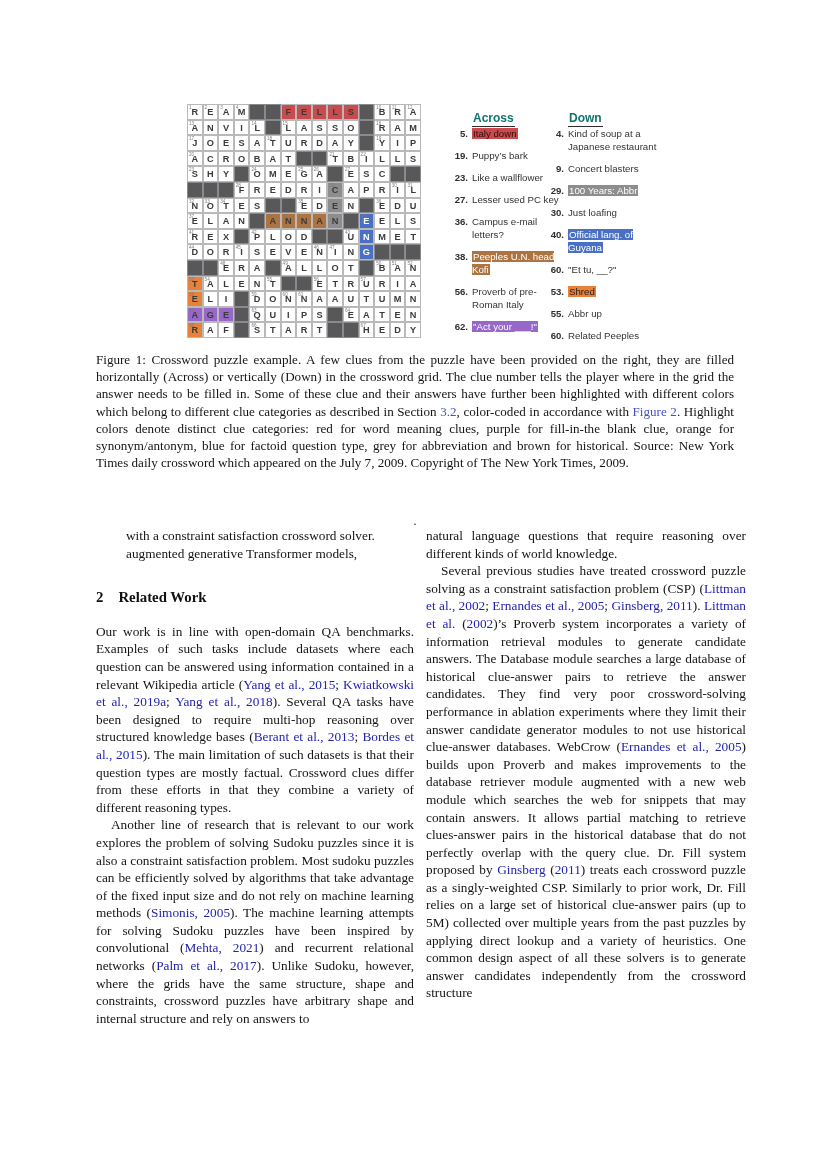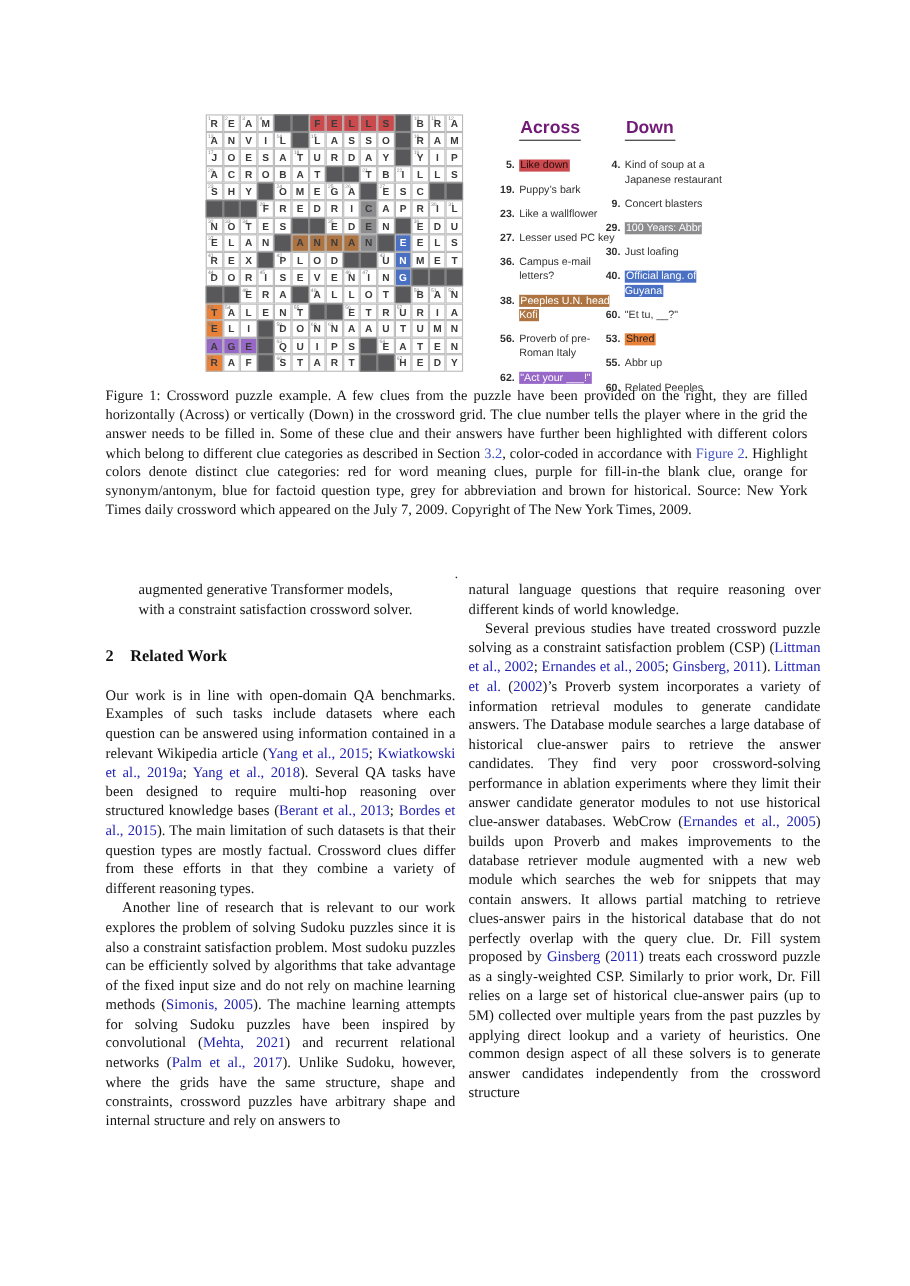--- a/index.html
+++ b/index.html
@@ -14,22 +14,22 @@
   .cell .num{position:absolute;top:0px;left:1px;font-size:4.6px;line-height:5px;color:#7b7b7b;
         font-family:"Liberation Sans","DejaVu Sans",sans-serif;}
   .cell .ltr{position:absolute;left:0;bottom:0.5px;width:100%;text-align:center;
         font-family:"Liberation Sans","DejaVu Sans",sans-serif;font-weight:bold;
         font-size:9.2px;line-height:11px;color:#3b3b3b;}
   .cell.lt .ltr{color:#ffffff;}
   
   .clue-col{position:absolute;font-family:"Liberation Sans","DejaVu Sans",sans-serif;}
   .clues-across{left:450px;top:108px;width:116px;}
   .clues-down{left:546px;top:108px;width:124px;}
-  .clue-header{font-weight:bold;font-size:16px;color:#701a75;border-bottom:1.6px solid #2b2b2b;
-        display:inline-block;padding:0 1px 1px 1px;margin:0 0 16px 22px;}
+  .clue-header{font-weight:bold;font-size:12px;color:#0f766e;border-bottom:1.6px solid #2b2b2b;
+        display:inline-block;padding:0 1px 1px 1px;margin:0 0 0 22px;}
   .clue{display:flex;margin-bottom:9px;}
   .cnum{flex:0 0 18px;text-align:right;font-weight:bold;font-size:9.6px;line-height:13px;color:#2e2e2e;}
   .ctext{margin-left:4px;font-size:9.7px;line-height:13px;color:#333;max-width:94px;}
   .hl-red{background:var(--red);color:#2a0d0e;padding:0 1px;}
   .hl-brown{background:var(--brown);color:#fff;padding:0 1px;}
   .hl-gray{background:var(--gray);color:#fff;padding:0 1px;}
   .hl-blue{background:var(--blue);color:#fff;padding:0 1px;}
   .hl-orange{background:var(--orange);color:#222;padding:0 1px;}
   .hl-purple{background:var(--purple);color:#fdfdfd;padding:0 1px;}
   
@@ -721,21 +721,21 @@
         <div class="cell" style="left: 218.4px; top: 218.4px; width: 15.6px; height: 15.6px;">
           <span class="ltr">Y</span>
         </div>
       </div>
 
     <div class="clue-col clues-across">
       <div class="clue-header">Across</div>
       <div>
           <div class="clue">
             <span class="cnum">5.</span>
-            <span class="ctext"><span class="hl-red">Like down</span></span>
+            <span class="ctext"><span class="hl-red">Italy down</span></span>
           </div>
           <div class="clue">
             <span class="cnum">19.</span>
             <span class="ctext">Puppy’s bark</span>
           </div>
           <div class="clue">
             <span class="cnum">23.</span>
             <span class="ctext">Like a wallflower</span>
           </div>
           <div class="clue">
@@ -803,22 +803,22 @@
         </div>
     </div>
   </div>
 
   <div class="caption"><span>Figure 1: Crossword puzzle example. A few clues from the puzzle have been provided on the right, they are filled horizontally (Across) or vertically (Down) in the crossword grid. The clue number tells the player where in the grid the answer needs to be filled in. Some of these clue and their answers have further been highlighted with different colors which belong to different clue categories as described in Section </span><span class="link">3.2</span><span>, color-coded in accordance with </span><span class="link">Figure 2</span><span>. Highlight colors denote distinct clue categories: red for word meaning clues, purple for fill-in-the blank clue, orange for synonym/antonym, blue for factoid question type, grey for abbreviation and brown for historical. Source: New York Times daily crossword which appeared on the July 7, 2009. Copyright of The New York Times, 2009.</span></div>
 
   <div class="mid-dot">.</div>
 
   <div class="col col-left">
     <div class="intro">
+      <div>with a constraint satisfaction crossword solver.</div>
       <div>augmented generative Transformer models,</div>
-      <div>with a constraint satisfaction crossword solver.</div>
     </div>
     <div class="section-heading">
       <span>2</span>
       <span>Related Work</span>
     </div>
     <p class="para"><span>Our work is in line with open-domain QA benchmarks. Examples of such tasks include datasets where each question can be answered using information contained in a relevant Wikipedia article (</span><span class="cite">Yang et al., 2015</span><span>; </span><span class="cite">Kwiatkowski et al., 2019a</span><span>; </span><span class="cite">Yang et al., 2018</span><span>). Several QA tasks have been designed to require multi-hop reasoning over structured knowledge bases (</span><span class="cite">Berant et al., 2013</span><span>; </span><span class="cite">Bordes et al., 2015</span><span>). The main limitation of such datasets is that their question types are mostly factual. Crossword clues differ from these efforts in that they combine a variety of different reasoning types.</span></p>
     <p class="para ind"><span>Another line of research that is relevant to our work explores the problem of solving Sudoku puzzles since it is also a constraint satisfaction problem. Most sudoku puzzles can be efficiently solved by algorithms that take advantage of the fixed input size and do not rely on machine learning methods (</span><span class="cite">Simonis, 2005</span><span>). The machine learning attempts for solving Sudoku puzzles have been inspired by convolutional (</span><span class="cite">Mehta, 2021</span><span>) and recurrent relational networks (</span><span class="cite">Palm et al., 2017</span><span>). Unlike Sudoku, however, where the grids have the same structure, shape and constraints, crossword puzzles have arbitrary shape and internal structure and rely on answers to</span></p>
   </div>
 
   <div class="col col-right">

